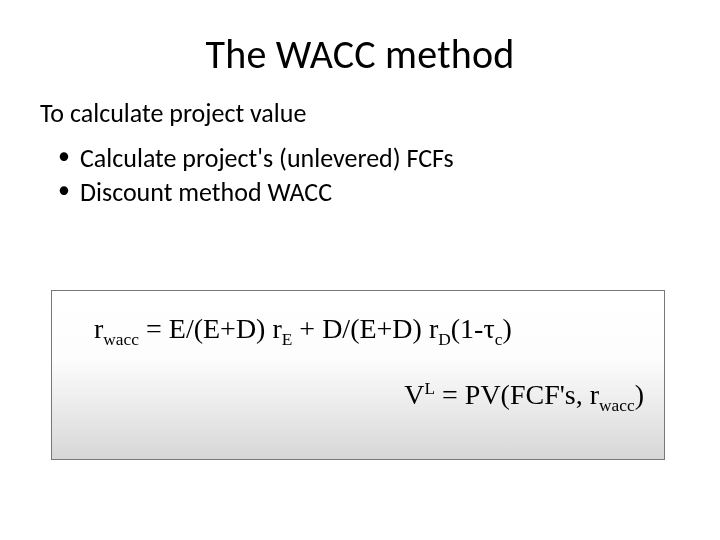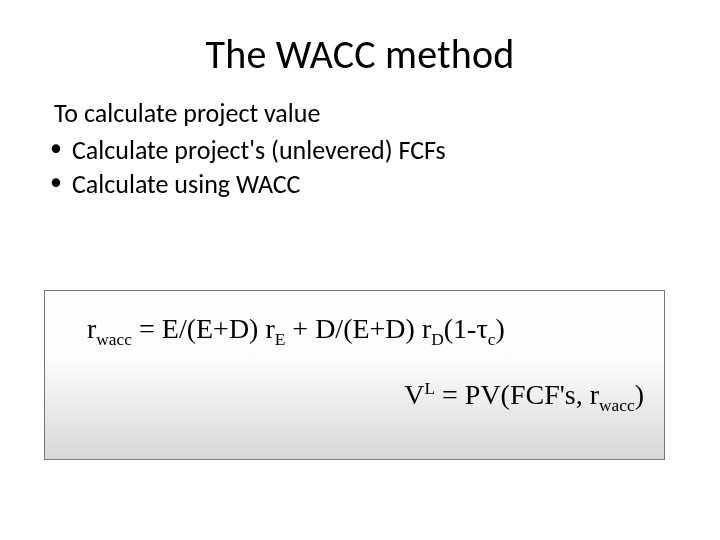--- a/index.html
+++ b/index.html
@@ -23,24 +23,24 @@
     font-size: 40px;
     font-weight: 400;
     margin: 10px 0 18px 0;
     letter-spacing: 0.2px;
   }
   .body {
     font-size: 26px;
     line-height: 1.25;
   }
   .intro {
-    margin: 0 0 2px 14px;
+    margin: 0 0 2px 0;
   }
   ul.lvl1 {
-    margin: 4px;
+    margin: 12px;
     padding-left: 4px;
     list-style: none;
   }
   ul.lvl1 > li {
     position: relative;
     padding-left: 24px;
     margin: 2px 0;
   }
   ul.lvl1 > li::before {
     content: "•";
@@ -61,21 +61,21 @@
     padding-left: 20px;
   }
   ul.lvl2 > li::before {
     content: "–";
     position: absolute;
     left: 0;
     top: 0;
   }
   .formula-box {
     position: absolute;
-    left: 44px;
+    left: 51px;
     right: 55px;
     top: 290px;
     height: 170px;
     border: 1px solid #777;
     background: linear-gradient(to bottom, #ffffff 0%, #fdfdfd 40%, #d7d7d7 100%);
     box-sizing: border-box;
     padding: 22px 20px 0 20px;
     font-family: "Times New Roman", Times, serif;
     font-size: 28px;
     text-align: center;
@@ -106,21 +106,21 @@
 
   <div class="title">The WACC method</div>
 
   <div class="body">
     <p class="intro">To calculate project value</p>
     <ul class="lvl1">
       <li>
         <span>Calculate  project's (unlevered) FCFs</span>
       </li>
       <li>
-        <span>Calculate using WACC</span>
+        <span>Discount method WACC</span>
       </li>
     </ul>
   </div>
 
   <div class="formula-box">
     <div class="line1">
       <span>r</span><sub>wacc</sub><span> = E/(E+D) r</span><sub>E</sub><span> + D/(E+D) r</span><sub>D</sub><span>(1-</span><span>τ</span><sub>c</sub><span>)</span>
     </div>
     <div class="line2">
       <span>V</span><sup>L</sup><span> = PV(FCF's, r</span><sub>wacc</sub><span>)</span>

